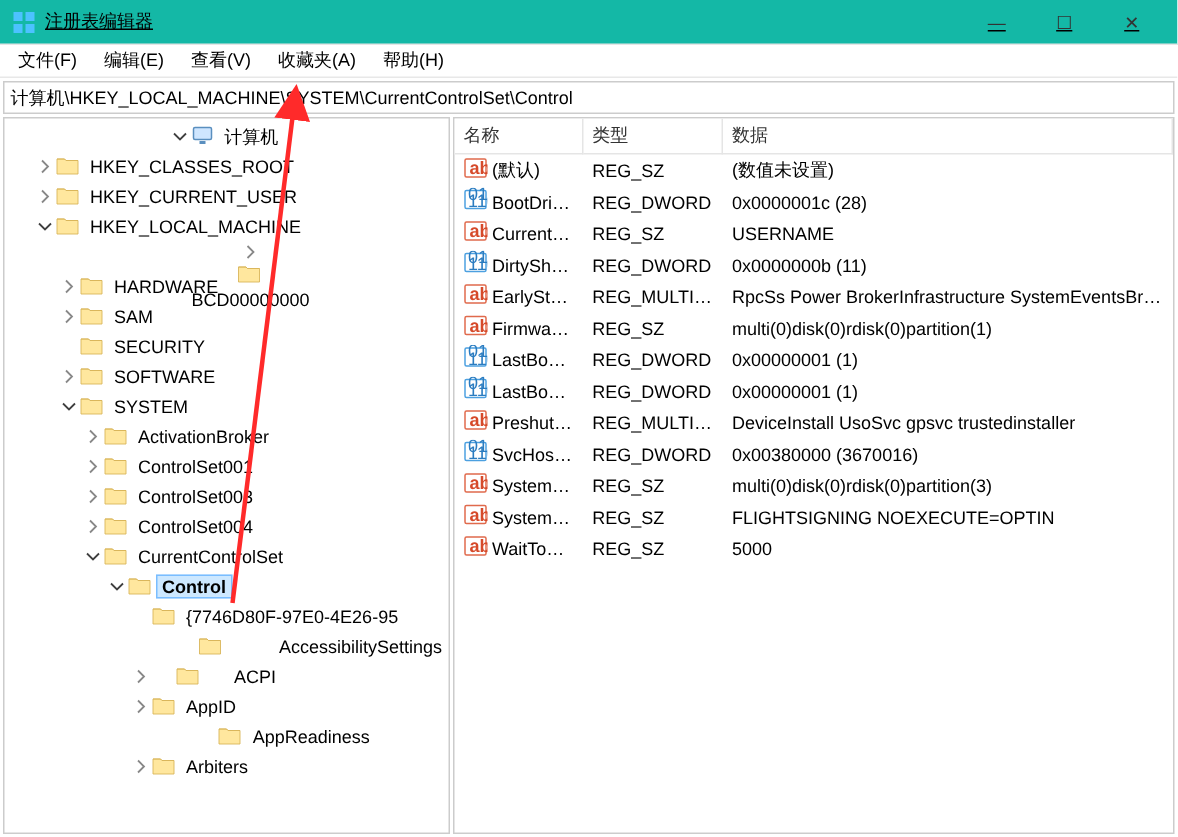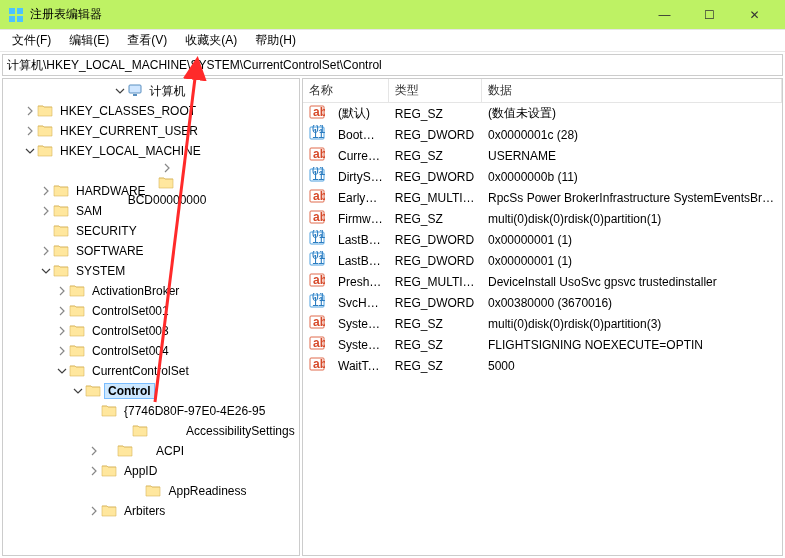--- a/index.html
+++ b/index.html
@@ -1,18 +1,18 @@
 <!DOCTYPE html>
 <html><head>
 <meta charset="utf-8">
 <style>
 * { margin: 0; padding: 0; box-sizing: border-box; font-family: "Microsoft YaHei", "Segoe UI", sans-serif; font-size: 12px; }
 body { background: #fff; width: 785px; height: 558px; overflow: hidden; position: relative; }
 
-.titlebar { height: 30px; background: #bef264; display: flex; align-items: center; padding: 0 8px; border-bottom: 1px solid #e5e5e5; }
+.titlebar { height: 30px; background: #14b8a6; display: flex; align-items: center; padding: 0 8px; border-bottom: 1px solid #e5e5e5; text-decoration: underline; }
 .titlebar .app-icon { width: 16px; height: 16px; margin-right: 6px; }
 .titlebar .title { flex: 1; color: #000; }
 .titlebar .win-controls { display: flex; }
 .titlebar .win-btn { width: 45px; height: 30px; display: flex; align-items: center; justify-content: center; color: #333; }
 
 .menubar { height: 22px; display: flex; align-items: center; padding: 0 4px; gap: 2px; border-bottom: 1px solid #e8e8e8; }
 .menubar .menu-item { padding: 2px 8px; color: #000; cursor: default; }
 
 .addressbar { height: 22px; border: 1px solid #ccc; margin: 2px; display: flex; align-items: center; padding: 0 4px; color: #000; white-space: nowrap; overflow: hidden; }
 
@@ -43,21 +43,21 @@
 
 .list-header { display: flex; height: 24px; position: sticky; top: 0; background: #fff; }
 .list-header .col { border-right: 1px solid #e5e5e5; border-bottom: 1px solid #e5e5e5; padding: 3px 6px; color: #333; }
 .col-name { width: 112px; }
 .col-type { width: 122px; }
 .col-data { flex: 1; min-width: 300px; }
 
 .list-body { }
 .list-row { display: flex; height: 21px; align-items: center; }
 .list-row .cell { padding: 0 6px; overflow: hidden; white-space: nowrap; text-overflow: ellipsis; }
-.cell-name { width: 112px; display: flex; align-items: center; gap: 13px; }
+.cell-name { width: 112px; display: flex; align-items: center; gap: 3px; }
 .cell-type { width: 122px; }
 .cell-data { flex: 1; min-width: 300px; }
 .val-icon { width: 16px; height: 16px; flex-shrink: 0; }
 
 .arrow-annotation { position: absolute; pointer-events: none; top: 52px; left: 135px; z-index: 100; }
 </style>
 </head>
 <body>
 
 <div class="titlebar">

